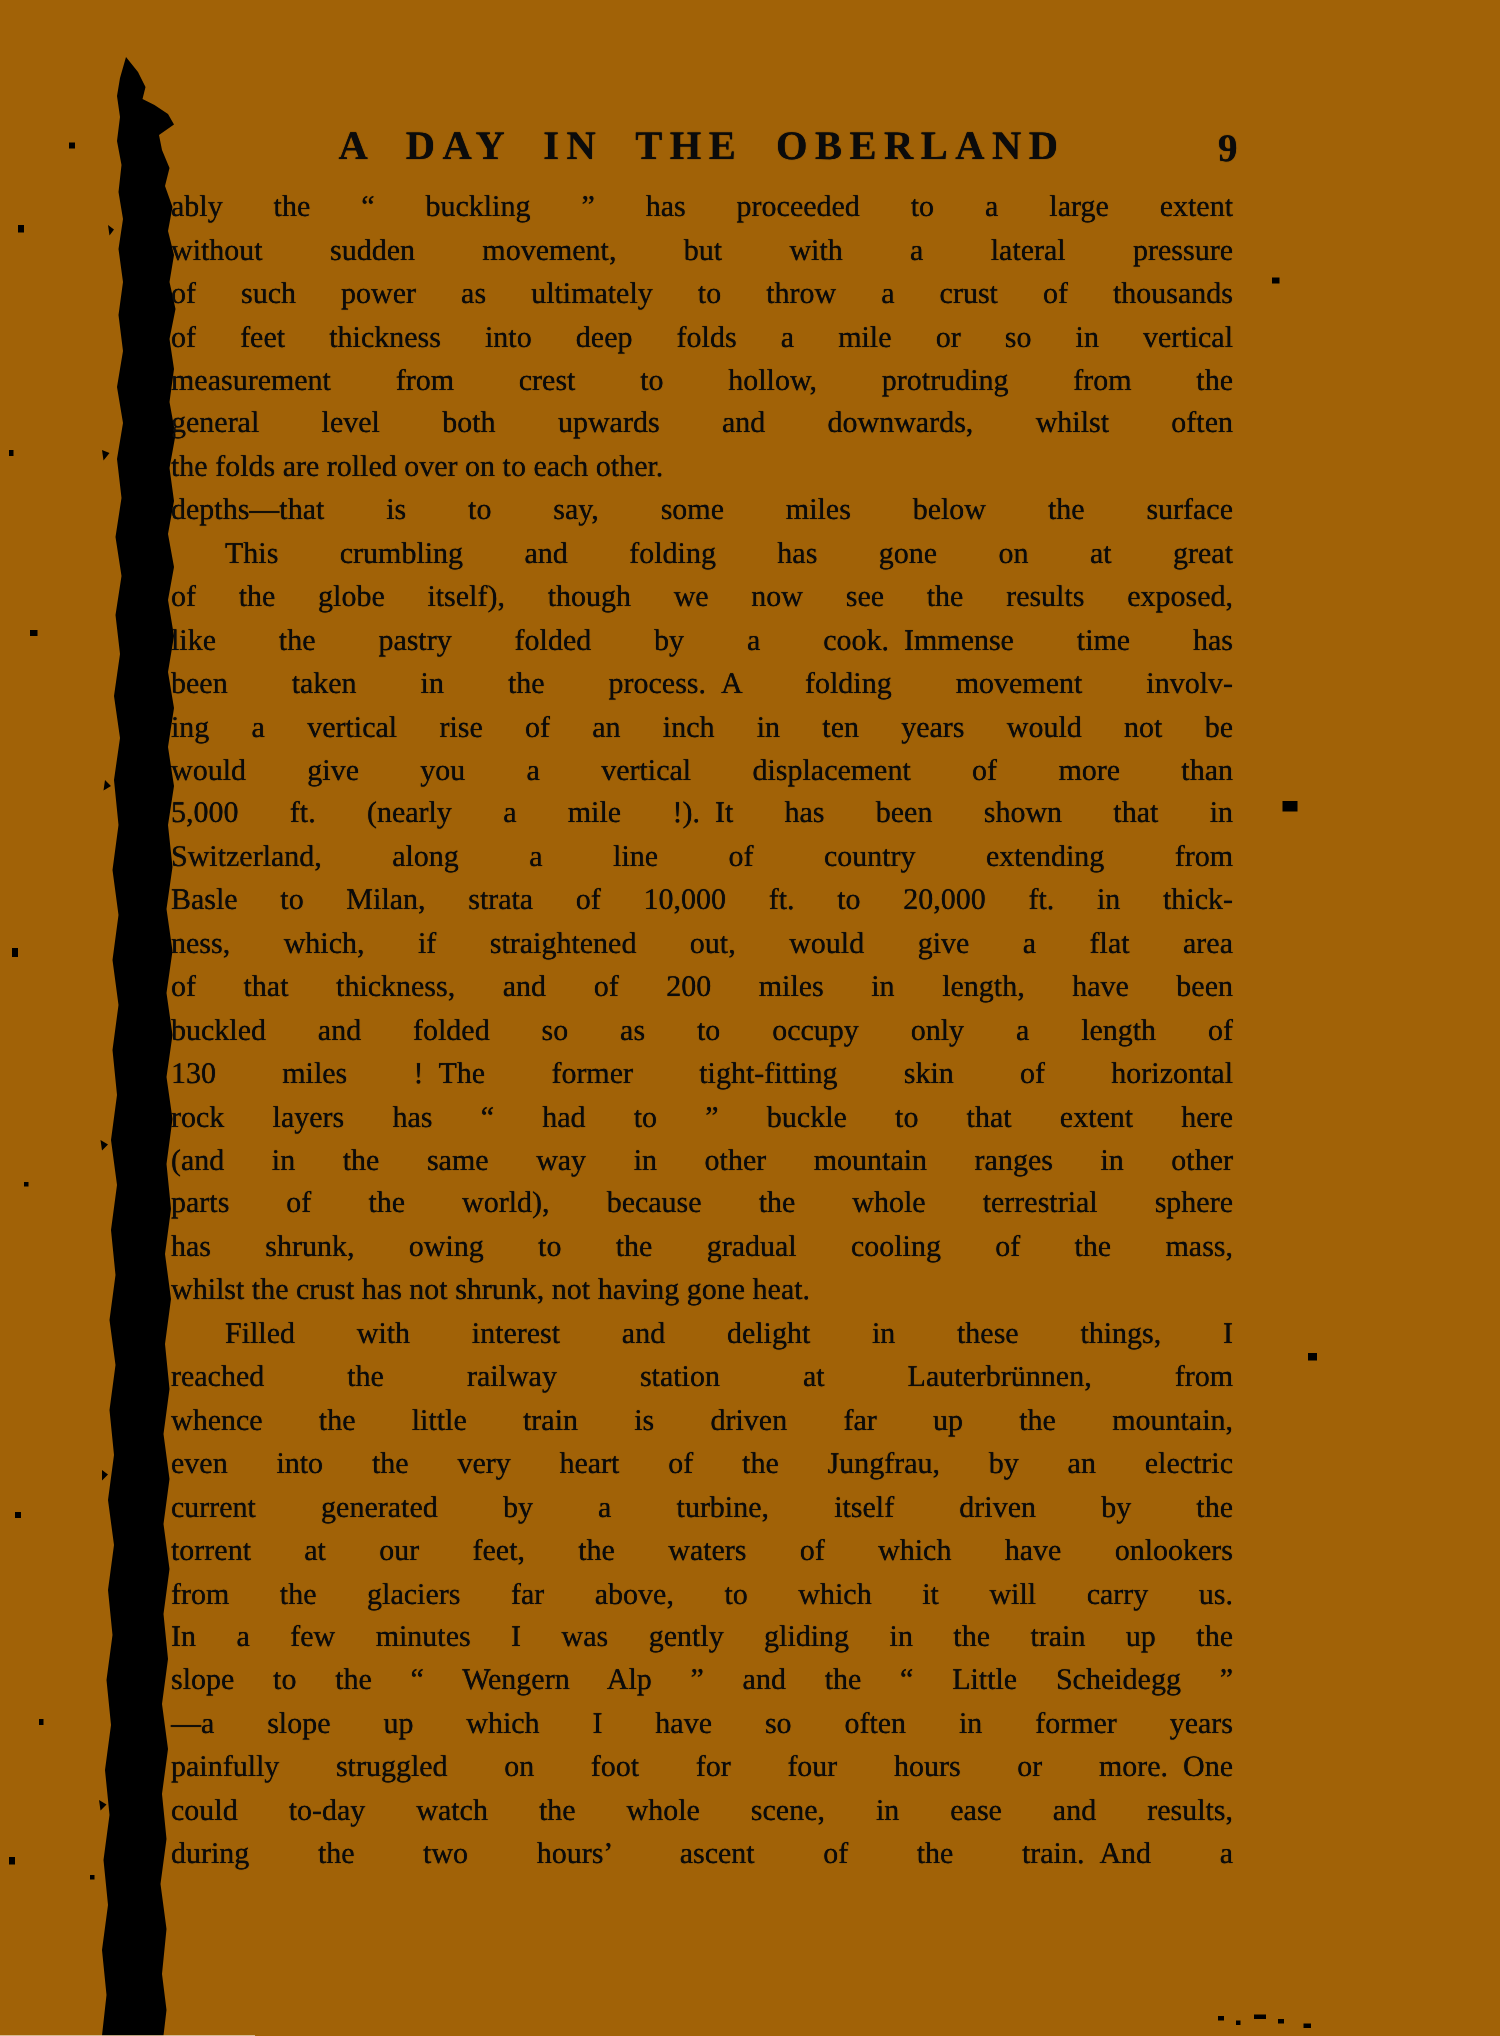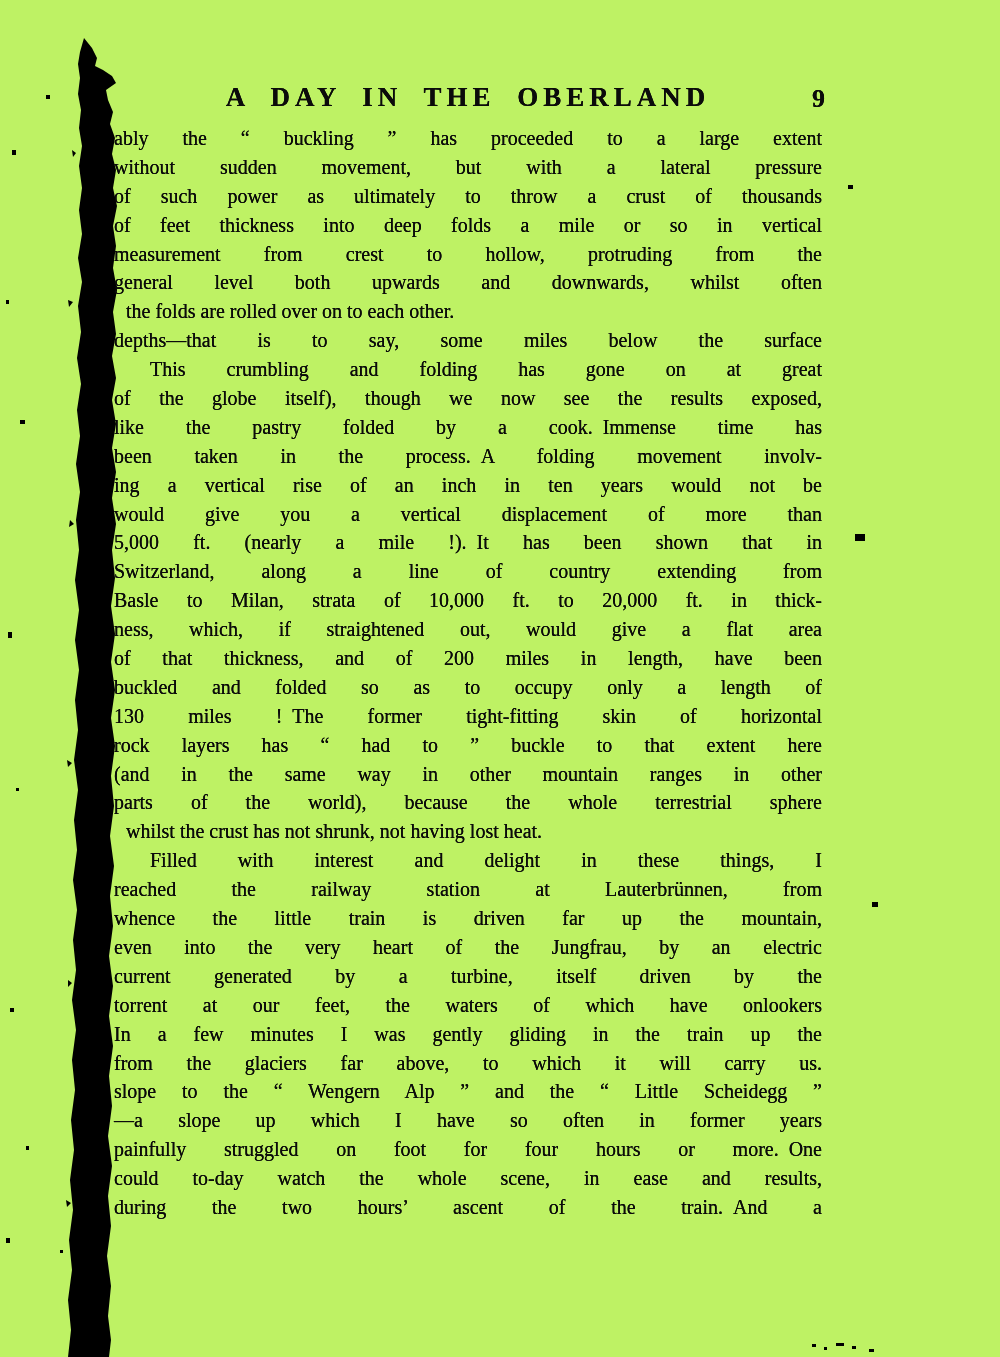--- a/index.html
+++ b/index.html
@@ -1,20 +1,20 @@
 <!DOCTYPE html>
 <html><head>
 <meta charset="utf-8">
 <style>
   html, body { margin: 0; padding: 0; background: #ffffff; }
   .page {
     position: relative;
     width: 1000px;
     height: 1357px;
-    background: #bef264;
+    background: #a16207;
     overflow: hidden;
     font-family: "Liberation Serif", serif;
     color: #0b0b0b;
   }
   .binding {
     position: absolute;
     left: 0; top: 0;
     width: 130px; height: 1357px;
   }
   .header {
@@ -44,21 +44,21 @@
     width: 708px;
     font-size: 20px;
     line-height: 28.9px;
     text-shadow: 0 0 0.5px #000;
   }
   .line {
     height: 28.9px;
     text-align: justify;
     text-align-last: justify;
   }
-  .line.para-end { text-align-last: left; margin-left: 12px; }
+  .line.para-end { text-align-last: left; }
   .line.indent { text-indent: 36px; }
   .speck { position: absolute; background: #000; }
 </style>
 </head>
 <body>
 
 <div class="page">
 
   <svg class="binding" viewBox="0 0 130 1357" preserveAspectRatio="none" aria-hidden="true">
     <path fill="#000000" d="
@@ -106,29 +106,30 @@
       <div class="line">5,000 ft. (nearly a mile !). It has been shown that in</div>
       <div class="line">Switzerland, along a line of country extending from</div>
       <div class="line">Basle to Milan, strata of 10,000 ft. to 20,000 ft. in thick-</div>
       <div class="line">ness, which, if straightened out, would give a flat area</div>
       <div class="line">of that thickness, and of 200 miles in length, have been</div>
       <div class="line">buckled and folded so as to occupy only a length of</div>
       <div class="line">130 miles ! The former tight-fitting skin of horizontal</div>
       <div class="line">rock layers has “ had to ” buckle to that extent here</div>
       <div class="line">(and in the same way in other mountain ranges in other</div>
       <div class="line">parts of the world), because the whole terrestrial sphere</div>
-      <div class="line para-end">whilst the crust has not shrunk, not having lost heat.</div>
+      <div class="line">has shrunk, owing to the gradual cooling of the mass,</div>
+      <div class="line para-end">whilst the crust has not shrunk, not having gone heat.</div>
       <div class="line indent">Filled with interest and delight in these things, I</div>
       <div class="line">reached the railway station at Lauterbrünnen, from</div>
       <div class="line">whence the little train is driven far up the mountain,</div>
       <div class="line">even into the very heart of the Jungfrau, by an electric</div>
       <div class="line">current generated by a turbine, itself driven by the</div>
       <div class="line">torrent at our feet, the waters of which have onlookers</div>
+      <div class="line">from the glaciers far above, to which it will carry us.</div>
       <div class="line">In a few minutes I was gently gliding in the train up the</div>
-      <div class="line">from the glaciers far above, to which it will carry us.</div>
       <div class="line">slope to the “ Wengern Alp ” and the “ Little Scheidegg ”</div>
       <div class="line">—a slope up which I have so often in former years</div>
       <div class="line">painfully struggled on foot for four hours or more. One</div>
       <div class="line">could to-day watch the whole scene, in ease and results,</div>
       <div class="line">during the two hours’ ascent of the train. And a</div>
     </div>
 
   <div class="speck" style="left:848px;top:185px;width:5px;height:4px;"></div>
   <div class="speck" style="left:855px;top:534px;width:10px;height:7px;"></div>
   <div class="speck" style="left:872px;top:902px;width:6px;height:5px;"></div>

